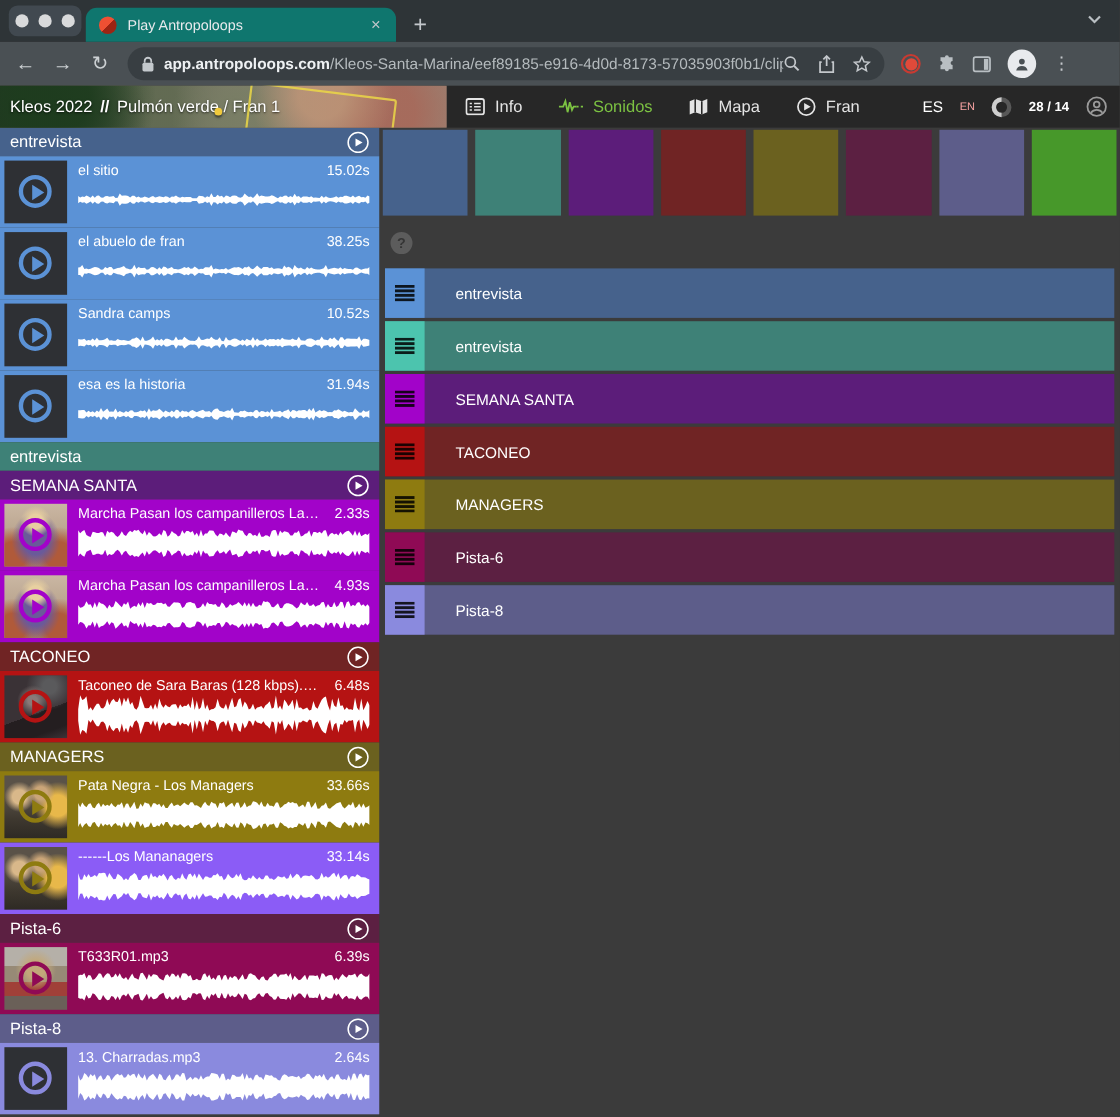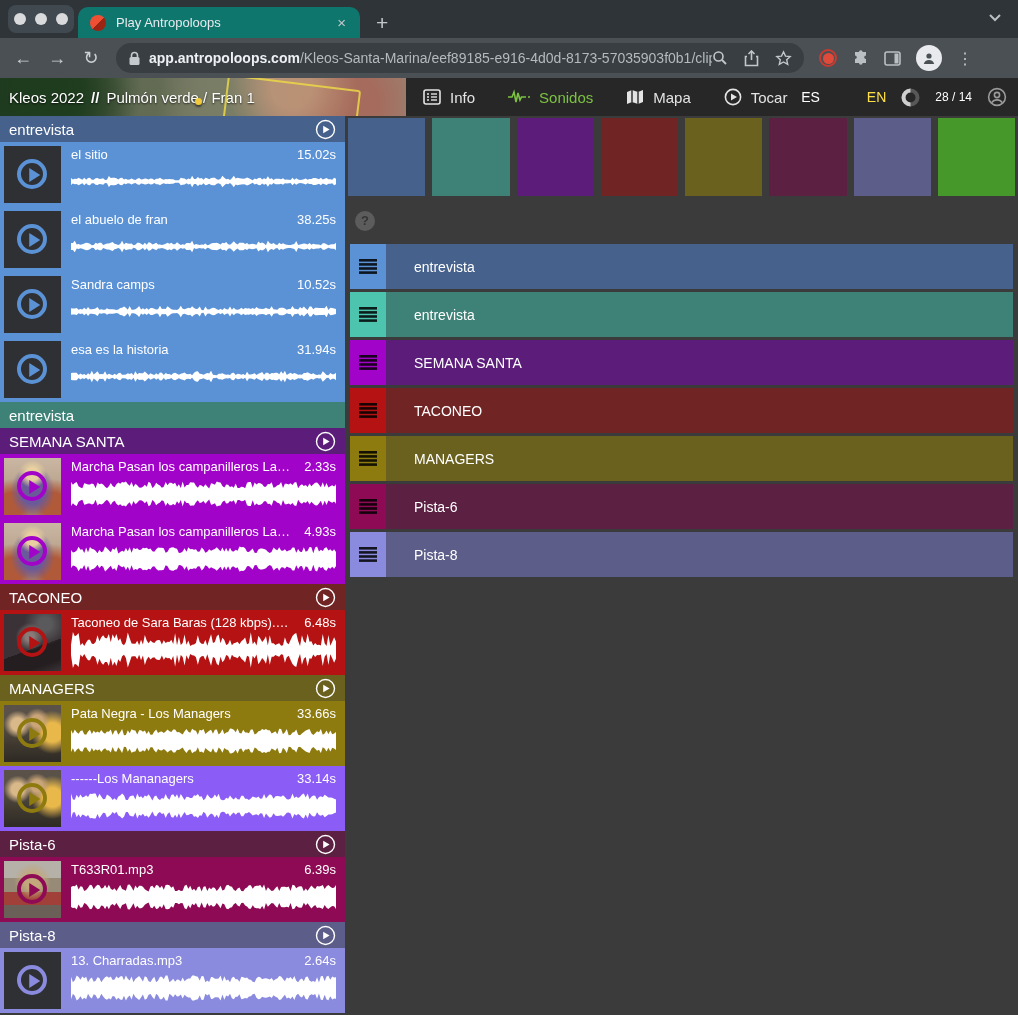--- a/index.html
+++ b/index.html
@@ -43,22 +43,22 @@
       linear-gradient(100deg,#6a705c, #8a8274 55%, #97897a);
   }
   .breadcrumb::before { content:""; position:absolute; right:48px; top:4px; width:130px; height:56px; border:2px solid rgba(235,215,70,.85); transform:rotate(7deg); border-radius:3px; pointer-events:none; }
   .breadcrumb::after { content:""; position:absolute; left:195px; top:20px; width:7px; height:7px; border-radius:50%; background:#f0c93c; box-shadow:0 2px 2px rgba(0,0,0,.5); }
   .crumb-sep { margin:0 7px; font-weight:bold; }
   .appnav { display:flex; align-items:center; gap:33px; margin-left:17px; font-size:15px; color:#e4e4e4; }
   .nav-item { display:flex; align-items:center; gap:9px; cursor:default; }
   .nav-item.active { color:#7cc242; }
   .hdr-right { margin-left:auto; display:flex; align-items:center; gap:15px; padding-right:11px; }
   .lang-es { color:#fff; font-size:14px; }
-  .lang-en { color:#fde047; font-size:14px;margin-left:32px; }
-  .loop-counter { color:#fff; font-size:12px; font-weight:normal; }
+  .lang-en { color:#fca5a5; font-size:10px; }
+  .loop-counter { color:#fff; font-size:12px; font-weight:bold; }
 
   
   .content { display:flex; height:899px; }
   .sidebar { width:345px; flex:none; overflow:hidden; background:#3b3b3b; }
   .main { flex:1; overflow:hidden; padding-top:2px; }
 
   
   .swatches { display:flex; gap:7px; padding:0 3px; }
   .swatch { flex:1; height:78px; }
   .hint { display:flex; gap:10px; padding:13px 20px 0 10px; color:#e2e2e2; font-size:13.5px; line-height:1.5; }
@@ -218,21 +218,21 @@
           <path d="M1 3l5-2 6 2 5-2v12l-5 2-6-2-5 2z" fill="currentColor"></path>
           <path d="M6 1v12M12 3v12" stroke="#272727" stroke-width="1.4"></path>
         </svg>
       <span>Mapa</span>
     </span>
     <span class="nav-item">
       <svg class="icon" width="18" height="18" viewBox="0 0 18 18">
           <circle cx="9" cy="9" r="7.6" fill="none" stroke="currentColor" stroke-width="1.6"></circle>
           <polygon points="7,5.6 13,9 7,12.4" fill="currentColor"></polygon>
         </svg>
-      <span>Tocar</span>
+      <span>Fran</span>
     </span>
   </div>
   <div class="hdr-right">
     <span class="lang-es">ES</span>
     <span class="lang-en">EN</span>
     <span>
       <svg class="icon" width="19" height="19" viewBox="0 0 19 19">
           <circle cx="9.5" cy="9.5" r="7" fill="none" stroke="#585858" stroke-width="4"></circle>
           <path d="M9.5 2.5a7 7 0 0 0 0 14" fill="none" stroke="#cfcfcf" stroke-width="4"></path>
         </svg>

